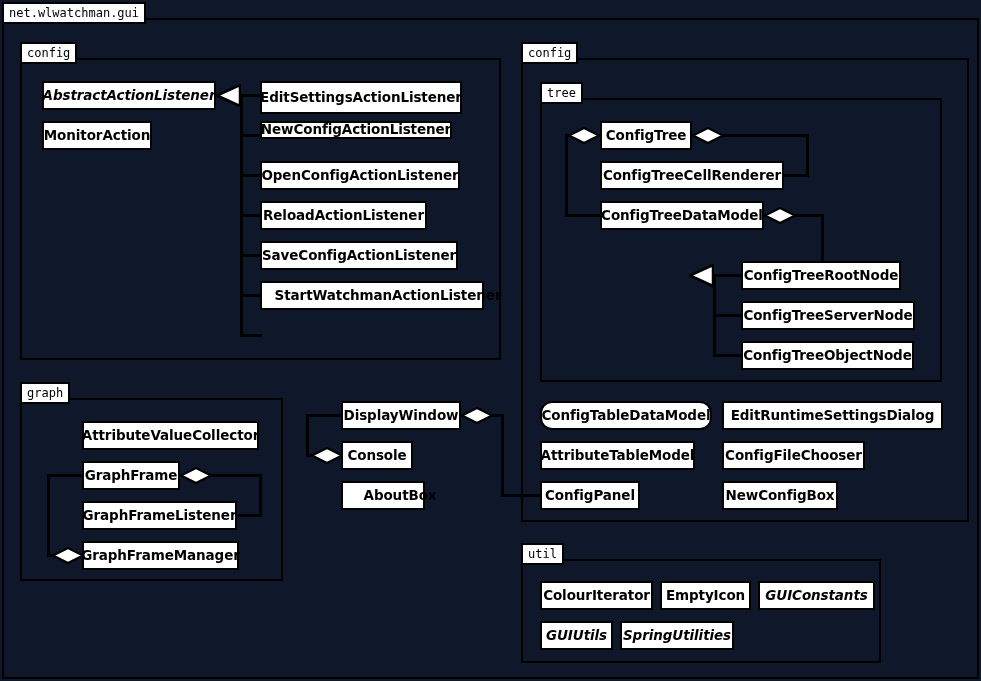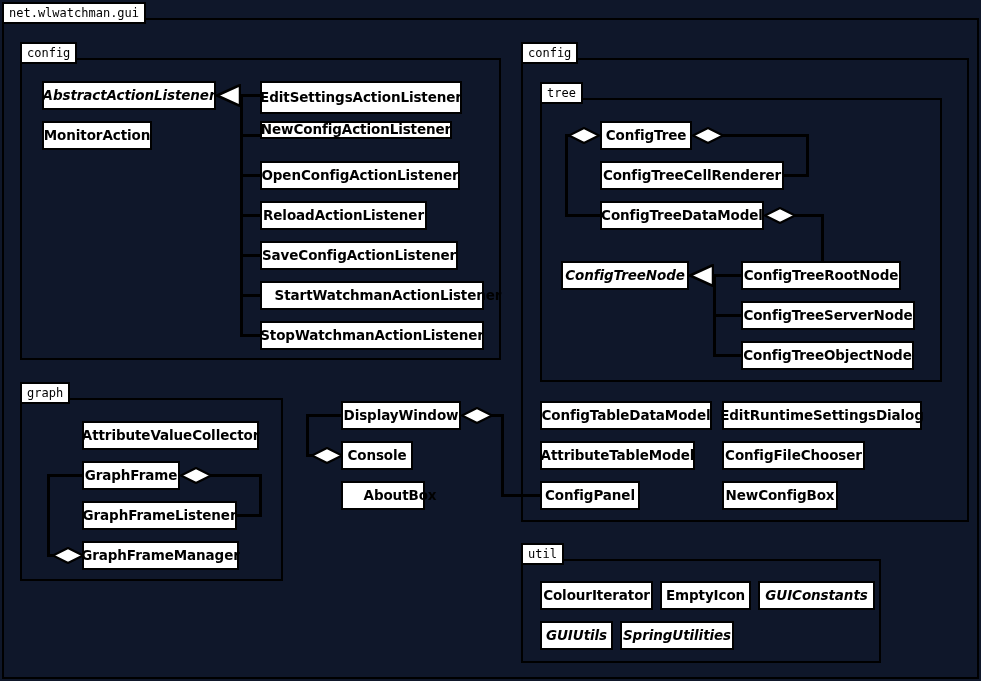--- a/index.html
+++ b/index.html
@@ -113,21 +113,20 @@
   <div class="ln h" style="left:240px; top:254px; width:22px;"></div>
   <div class="ln h" style="left:240px; top:294px; width:22px;"></div>
   <div class="ln h" style="left:240px; top:334px; width:22px;"></div>
 
   <div class="cls" style="left:260px; top:81px; width:202px; height:33px;">EditSettingsActionListener</div>
   <div class="cls" style="left:260px; top:121px; width:192px; height:18px;">NewConfigActionListener</div>
   <div class="cls" style="left:260px; top:161px; width:200px; height:29px;">OpenConfigActionListener</div>
   <div class="cls" style="left:260px; top:201px; width:167px; height:29px;">ReloadActionListener</div>
   <div class="cls" style="left:260px; top:241px; width:198px; height:29px;">SaveConfigActionListener</div>
   <div class="cls" style="left:260px; top:281px; width:224px; height:29px;padding-left:32px;">StartWatchmanActionListener</div>
-  <div class="cls" style="left:260px; top:321px; width:224px; height:29px;">StopWatchmanActionListener</div>
 
   <div class="pkg" style="left:521px; top:58px; width:448px; height:464px;"></div>
   <div class="pkg-tab" style="left:521px; top:42px;">config</div>
 
   <div class="pkg" style="left:540px; top:98px; width:402px; height:284px;"></div>
   <div class="pkg-tab" style="left:540px; top:82px;">tree</div>
 
   <div class="cls" style="left:600px; top:121px; width:92px; height:29px;">ConfigTree</div>
 
   <div class="cls" style="left:600px; top:161px; width:184px; height:29px;">ConfigTreeCellRenderer</div>
@@ -153,39 +152,38 @@
   <div class="ln h" style="left:565px; top:214px; width:38px;"></div>
 
   <div class="dia" style="left:764px; top:207px;">
     <svg width="32" height="17" viewBox="0 0 32 17">
       <polygon points="1,8.5 16,1 31,8.5 16,16" fill="#ffffff" stroke="#000000" stroke-width="2.2"></polygon>
     </svg>
   </div>
   <div class="ln h" style="left:794px; top:214px; width:30px;"></div>
   <div class="ln v" style="left:821px; top:214px; height:62px;"></div>
 
-  <div class="cls italic" style="left:561px; top:261px; width:128px; height:29px;">ConfigTreeNode</div>
 
   <div class="tri" style="left:689px; top:264px;">
     <svg width="25" height="23" viewBox="0 0 25 23">
       <polygon points="1,11.5 24,1 24,22" fill="#ffffff" stroke="#000000" stroke-width="2.5"></polygon>
     </svg>
   </div>
 
   <div class="ln v" style="left:713px; top:274px; height:82px;"></div>
   <div class="ln h" style="left:713px; top:274px; width:30px;"></div>
   <div class="ln h" style="left:713px; top:314px; width:30px;"></div>
   <div class="ln h" style="left:713px; top:354px; width:30px;"></div>
 
   <div class="cls" style="left:741px; top:261px; width:160px; height:29px;">ConfigTreeRootNode</div>
   <div class="cls" style="left:741px; top:301px; width:174px; height:29px;">ConfigTreeServerNode</div>
   <div class="cls" style="left:741px; top:341px; width:173px; height:29px;">ConfigTreeObjectNode</div>
 
-  <div class="cls" style="left:540px; top:401px; width:172px; height:29px;">ConfigTableDataModel</div>
-  <div class="cls" style="left:722px; top:401px; width:200px; height:29px;">EditRuntimeSettingsDialog</div>
+  <div class="cls" style="left:540px; top:401px; width:172px; height:29px;border-radius:12px;">ConfigTableDataModel</div>
+  <div class="cls" style="left:722px; top:401px; width:221px; height:29px;">EditRuntimeSettingsDialog</div>
 
   <div class="cls" style="left:540px; top:441px; width:155px; height:29px;">AttributeTableModel</div>
   <div class="cls" style="left:722px; top:441px; width:143px; height:29px;">ConfigFileChooser</div>
 
   <div class="cls" style="left:540px; top:481px; width:100px; height:29px;">ConfigPanel</div>
   <div class="cls" style="left:722px; top:481px; width:116px; height:29px;">NewConfigBox</div>
 
   <div class="pkg" style="left:20px; top:398px; width:263px; height:183px;"></div>
   <div class="pkg-tab" style="left:20px; top:382px;">graph</div>
 

